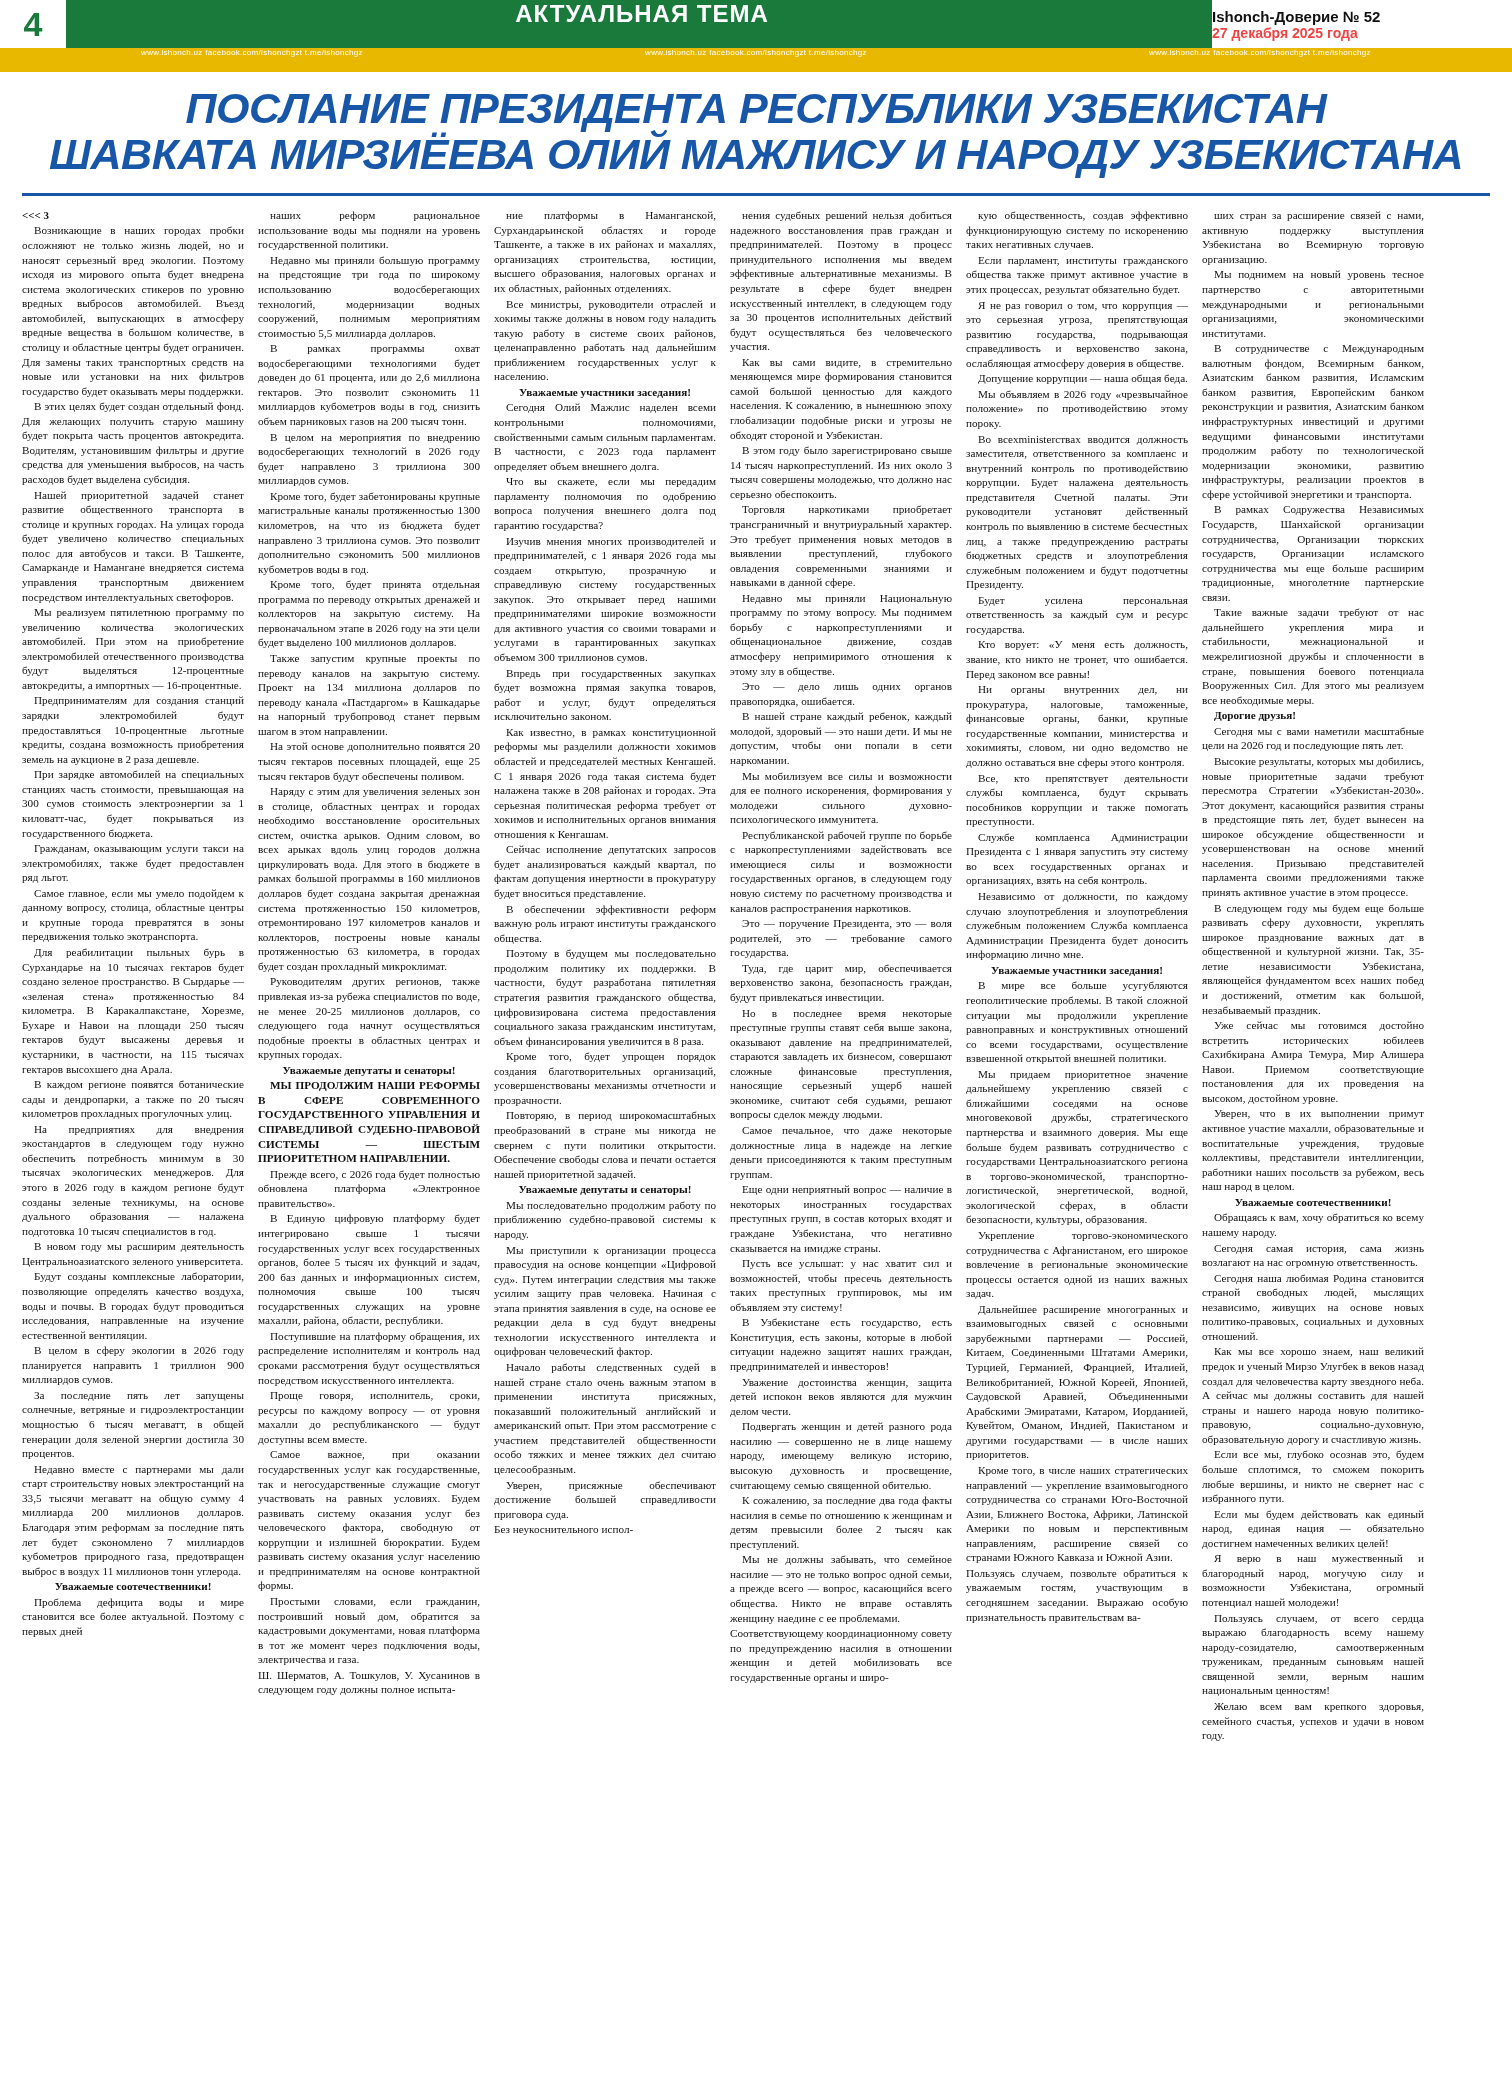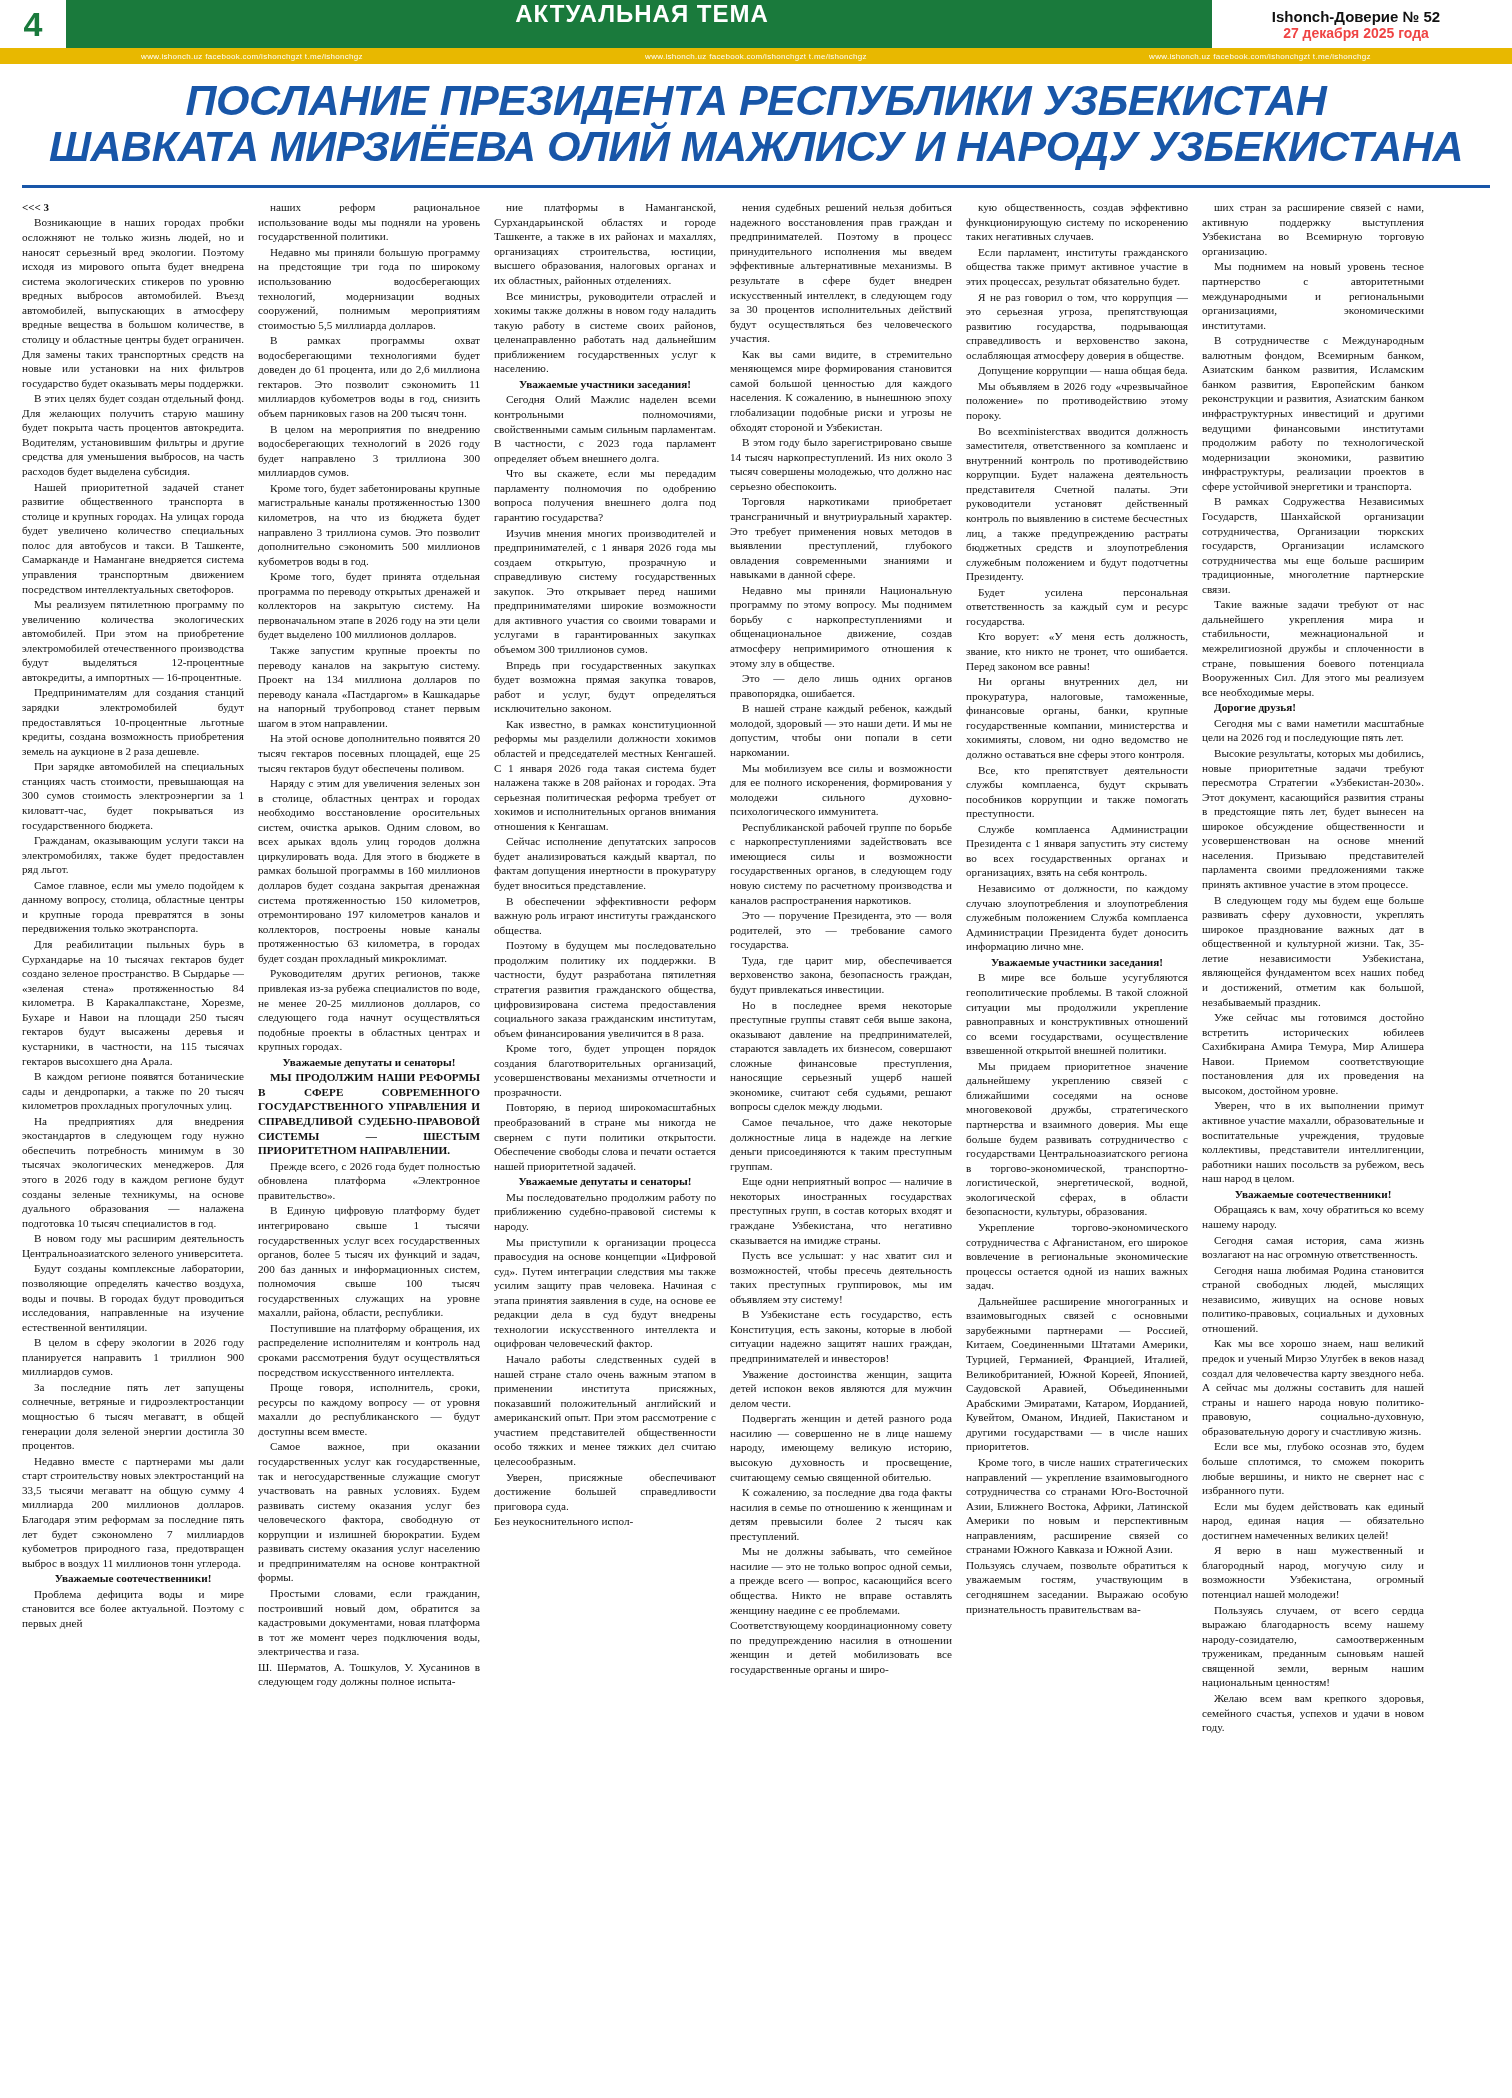--- a/index.html
+++ b/index.html
@@ -53,44 +53,43 @@
     font-weight: bold;
     font-size: 24px;
     letter-spacing: 1px;
     color: #ffffff;
   }
   .masthead-right {
     width: 300px;
     background: #ffffff;
     display: flex;
     flex-direction: column;
-    align-items: center;
+    align-items: flex-start;
     justify-content: center;
     padding-right: 12px;
     box-sizing: border-box;
   }
   .masthead-right .line1 {
     font-family: "Liberation Sans", sans-serif;
     font-weight: bold;
     font-size: 15px;
     color: #111111;
   }
   .masthead-right .line2 {
     font-family: "Liberation Sans", sans-serif;
     font-weight: bold;
     font-size: 14px;
     color: #ef4444;
   }
 
   
   .linkstrip {
     display: flex;
-    height: 16px;
+    height: 24px;
     background: #e8b800;
-    align-items: center;
   }
   .linkstrip .seg {
     flex: 1;
     text-align: center;
     font-family: "Liberation Sans", sans-serif;
     font-size: 8px;
     color: #ffffff;
     letter-spacing: .3px;
     white-space: nowrap;
     overflow: hidden;

